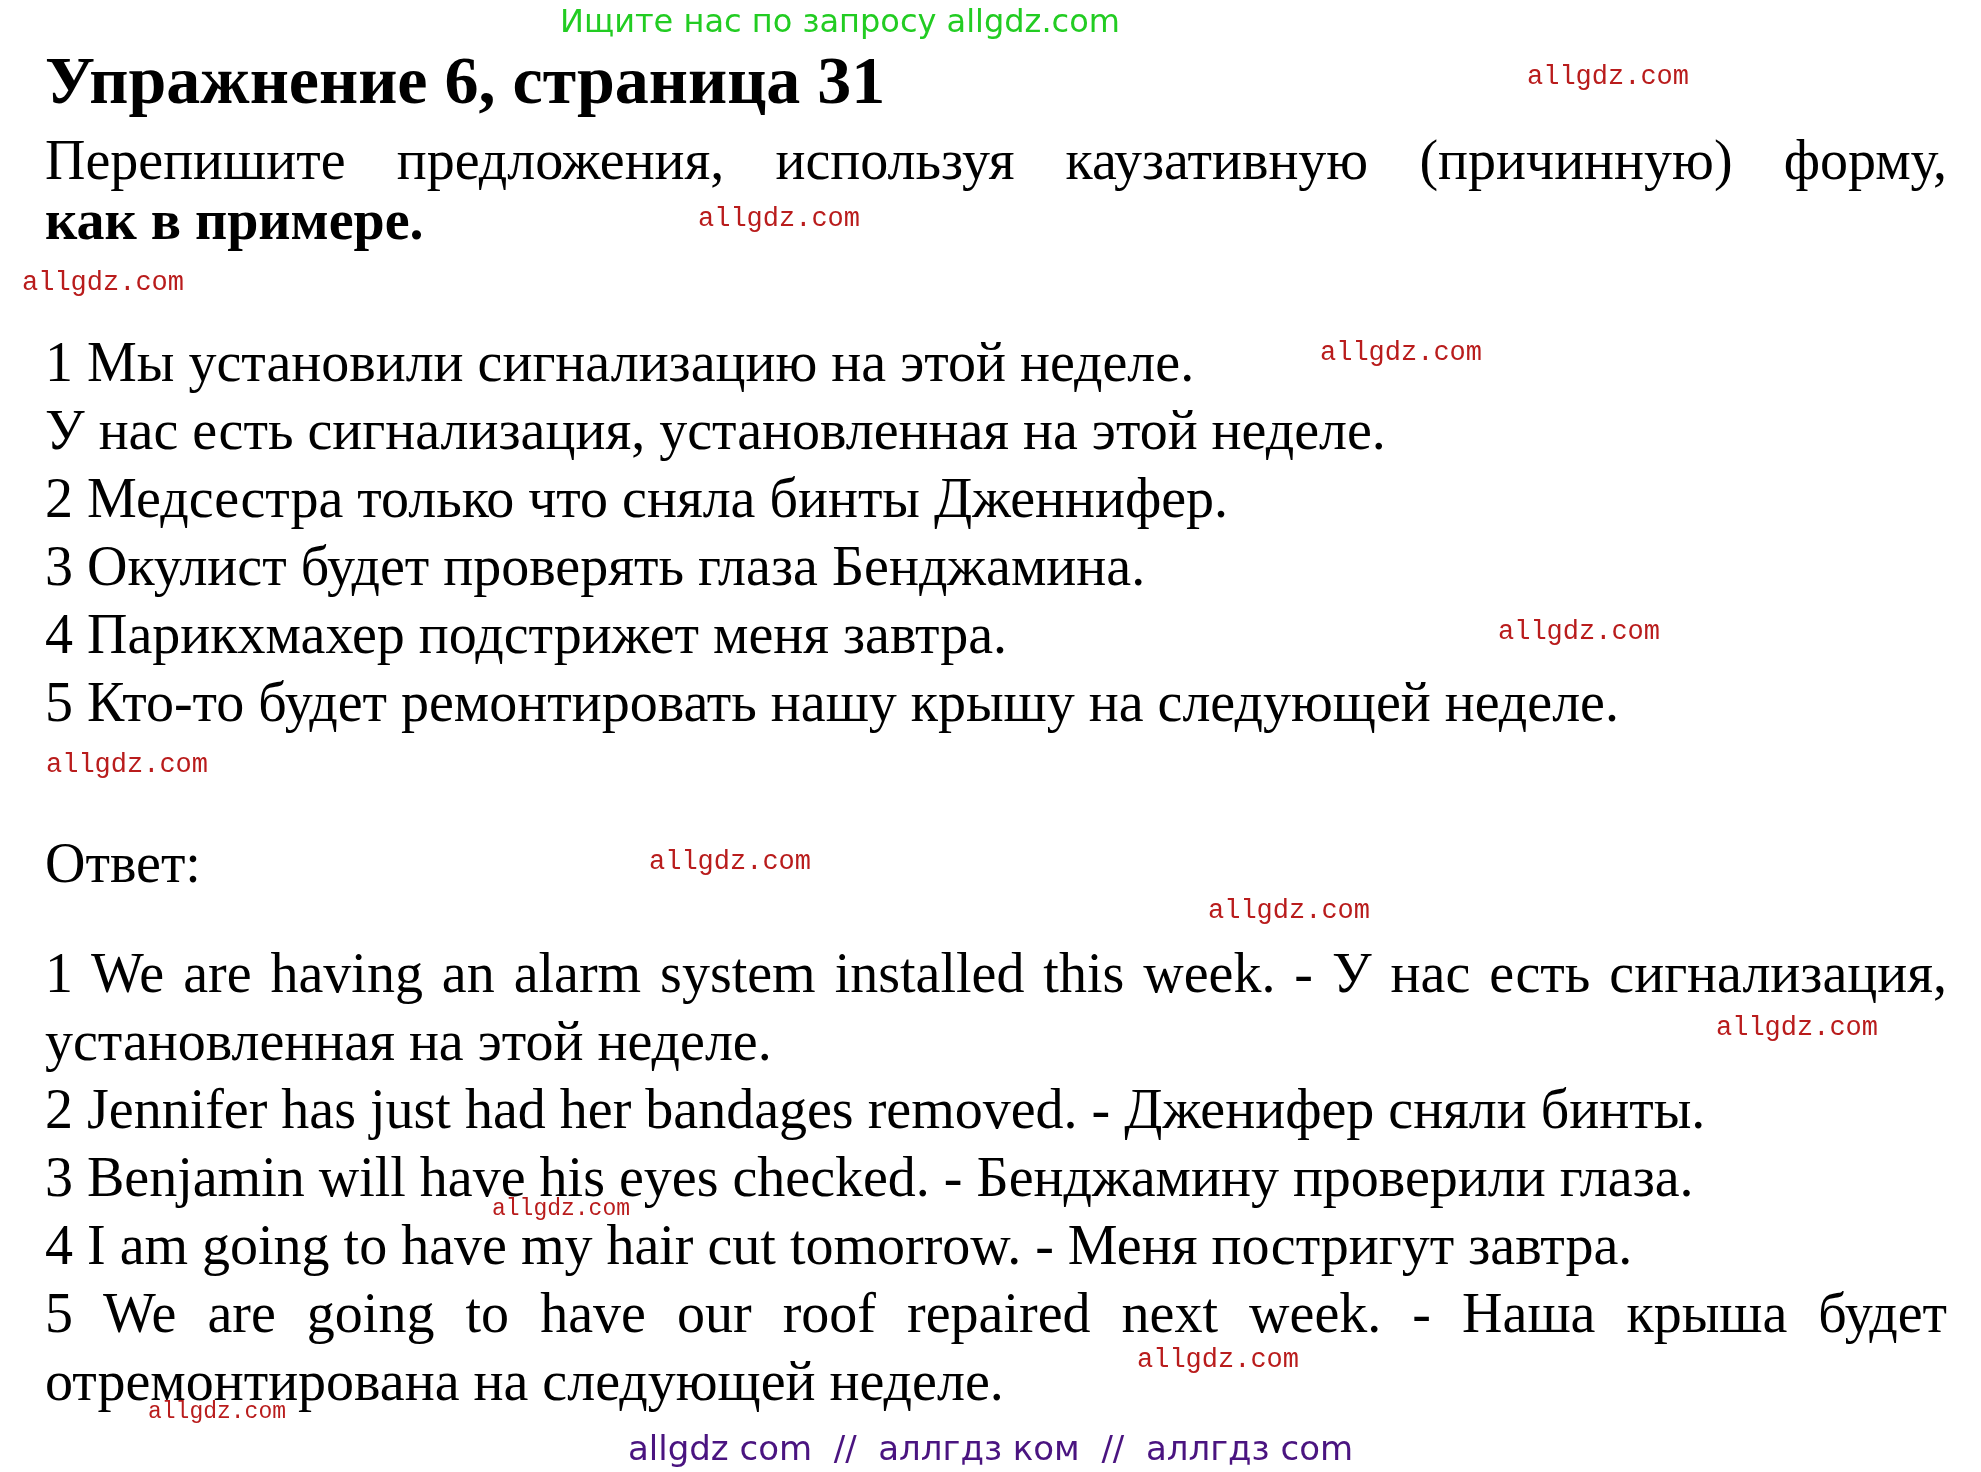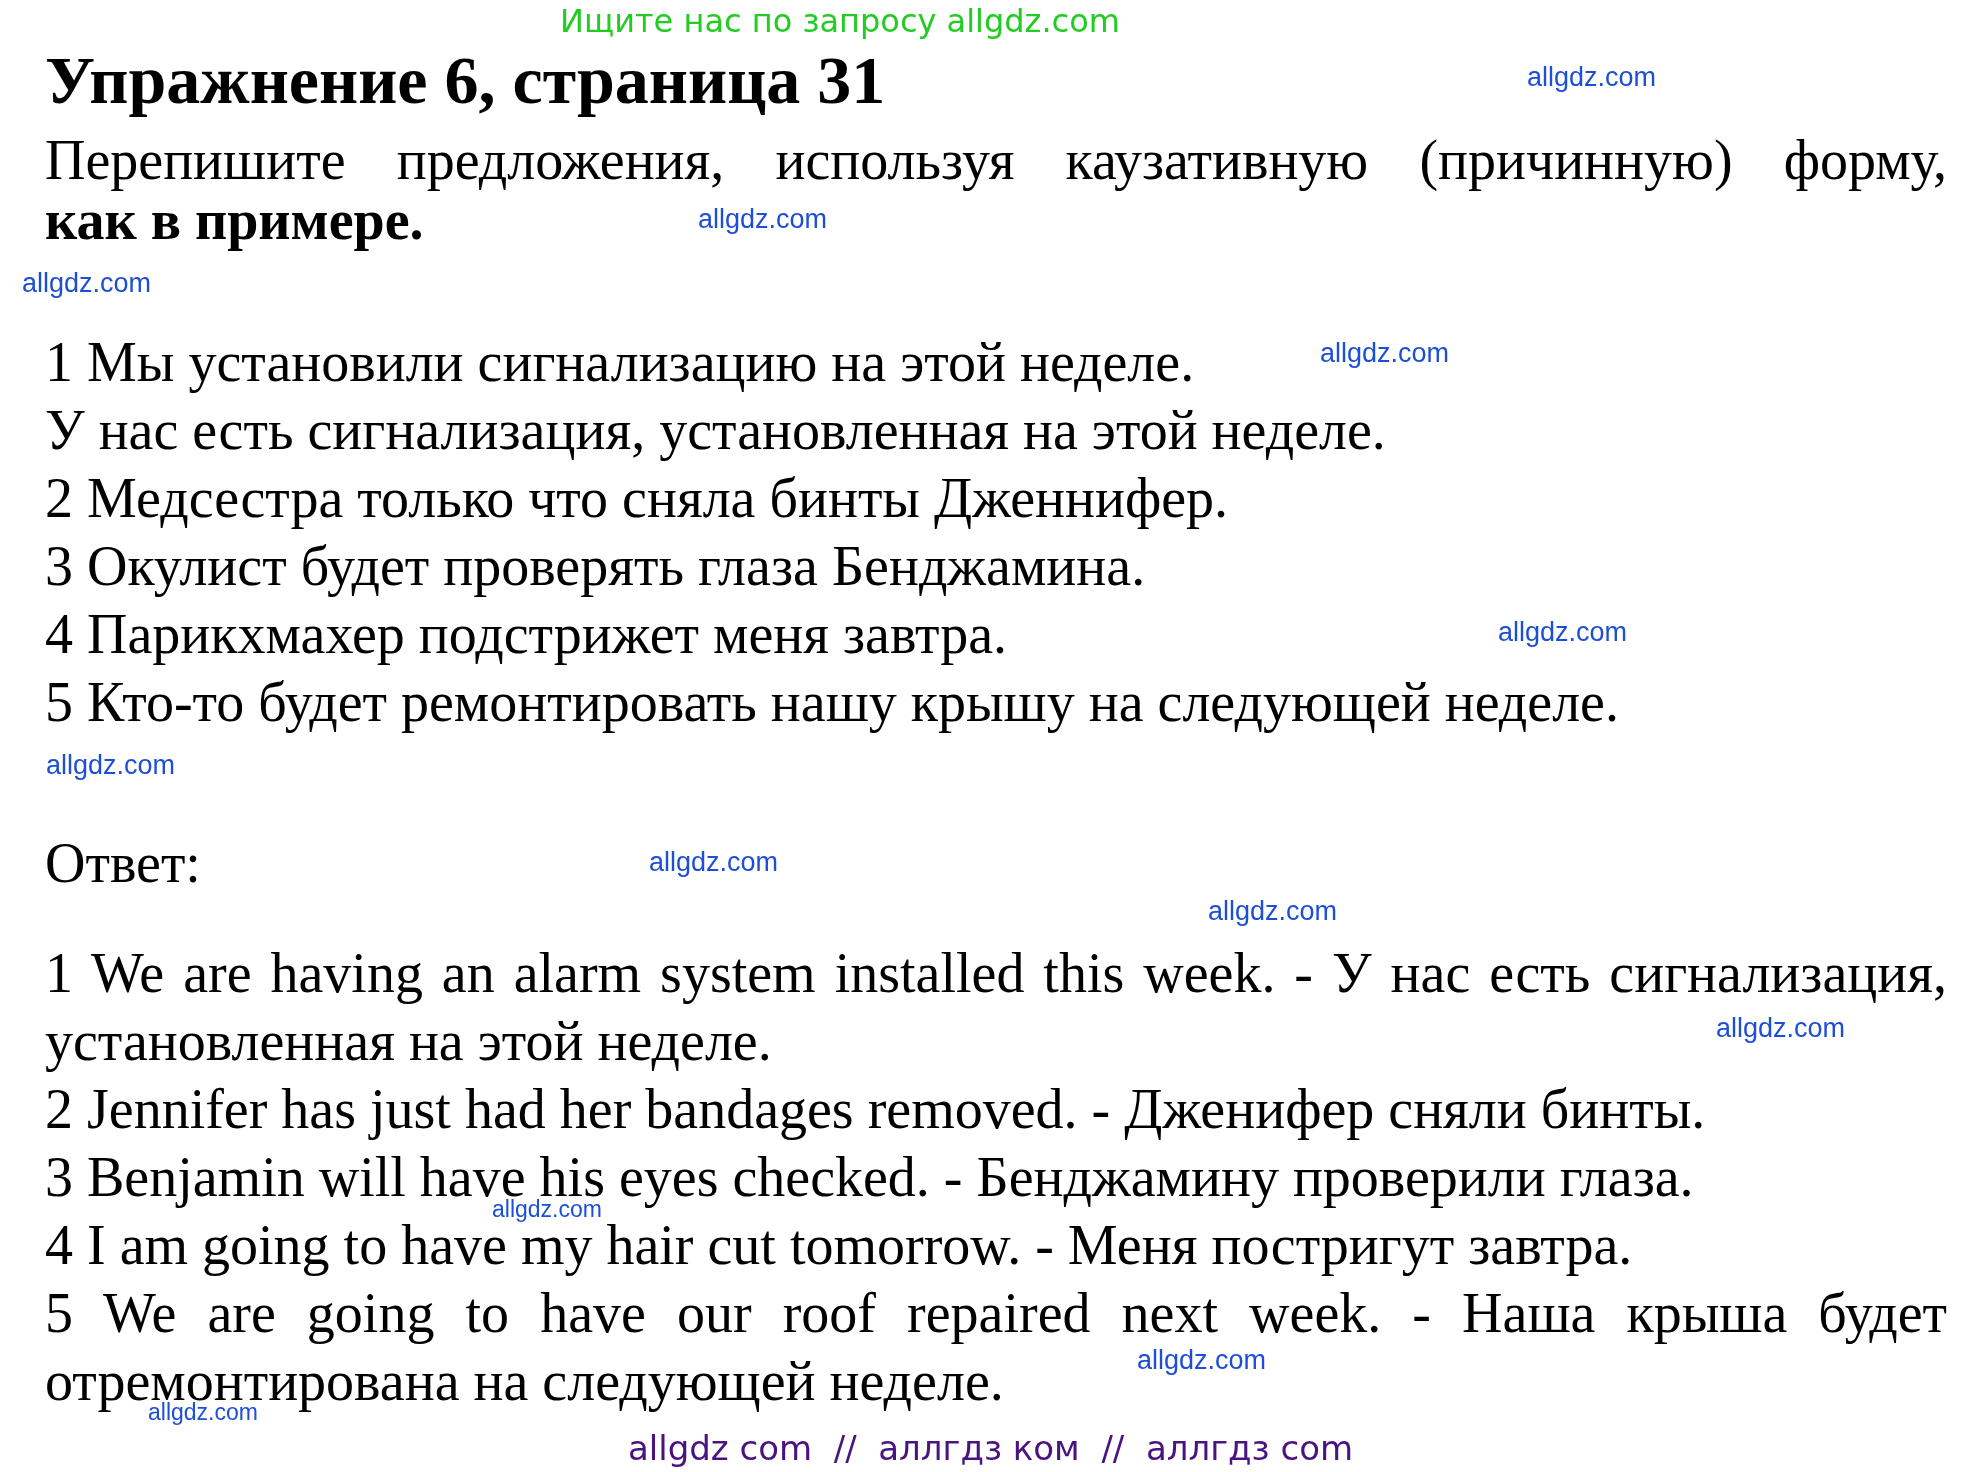--- a/index.html
+++ b/index.html
@@ -3,21 +3,21 @@
 <meta charset="utf-8">
 <style>
   html, body { margin:0; padding:0; background:#ffffff; }
   body { width:1981px; height:1472px; position:relative; overflow:hidden; }
   .top-banner { position:absolute; left:0; width:1680px; top:2px; text-align:center;
     font-family:"DejaVu Sans", sans-serif; font-size:32px; color:#22cc22; }
   .line { position:absolute; left:45px; white-space:nowrap; color:#000;
     font-family:"Liberation Serif", serif; font-size:56px; line-height:68px; }
   .heading { font-weight:bold; font-size:68px; }
   .justify { width:1902px; text-align:justify; text-align-last:justify; }
-  .wm { position:absolute; font-family:Liberation Sans, sans-serif; font-size:27px; color:#1d4ed8; white-space:nowrap; }
+  .wm { position:absolute; font-family:Liberation Mono, monospace; font-size:27px; color:#b91c1c; white-space:nowrap; }
   .wm.small { font-size:23px; }
   .footer { position:absolute; left:0; width:1981px; top:1428px; text-align:center;
     font-family:"DejaVu Sans", sans-serif; font-size:34px; color:#4a1480; white-space:pre; }
 </style>
 </head>
 <body>
 
 <div class="top-banner">Ищите нас по запросу allgdz.com</div>
 
 <div class="line heading" style="top:46px;">Упражнение 6, страница 31</div>

